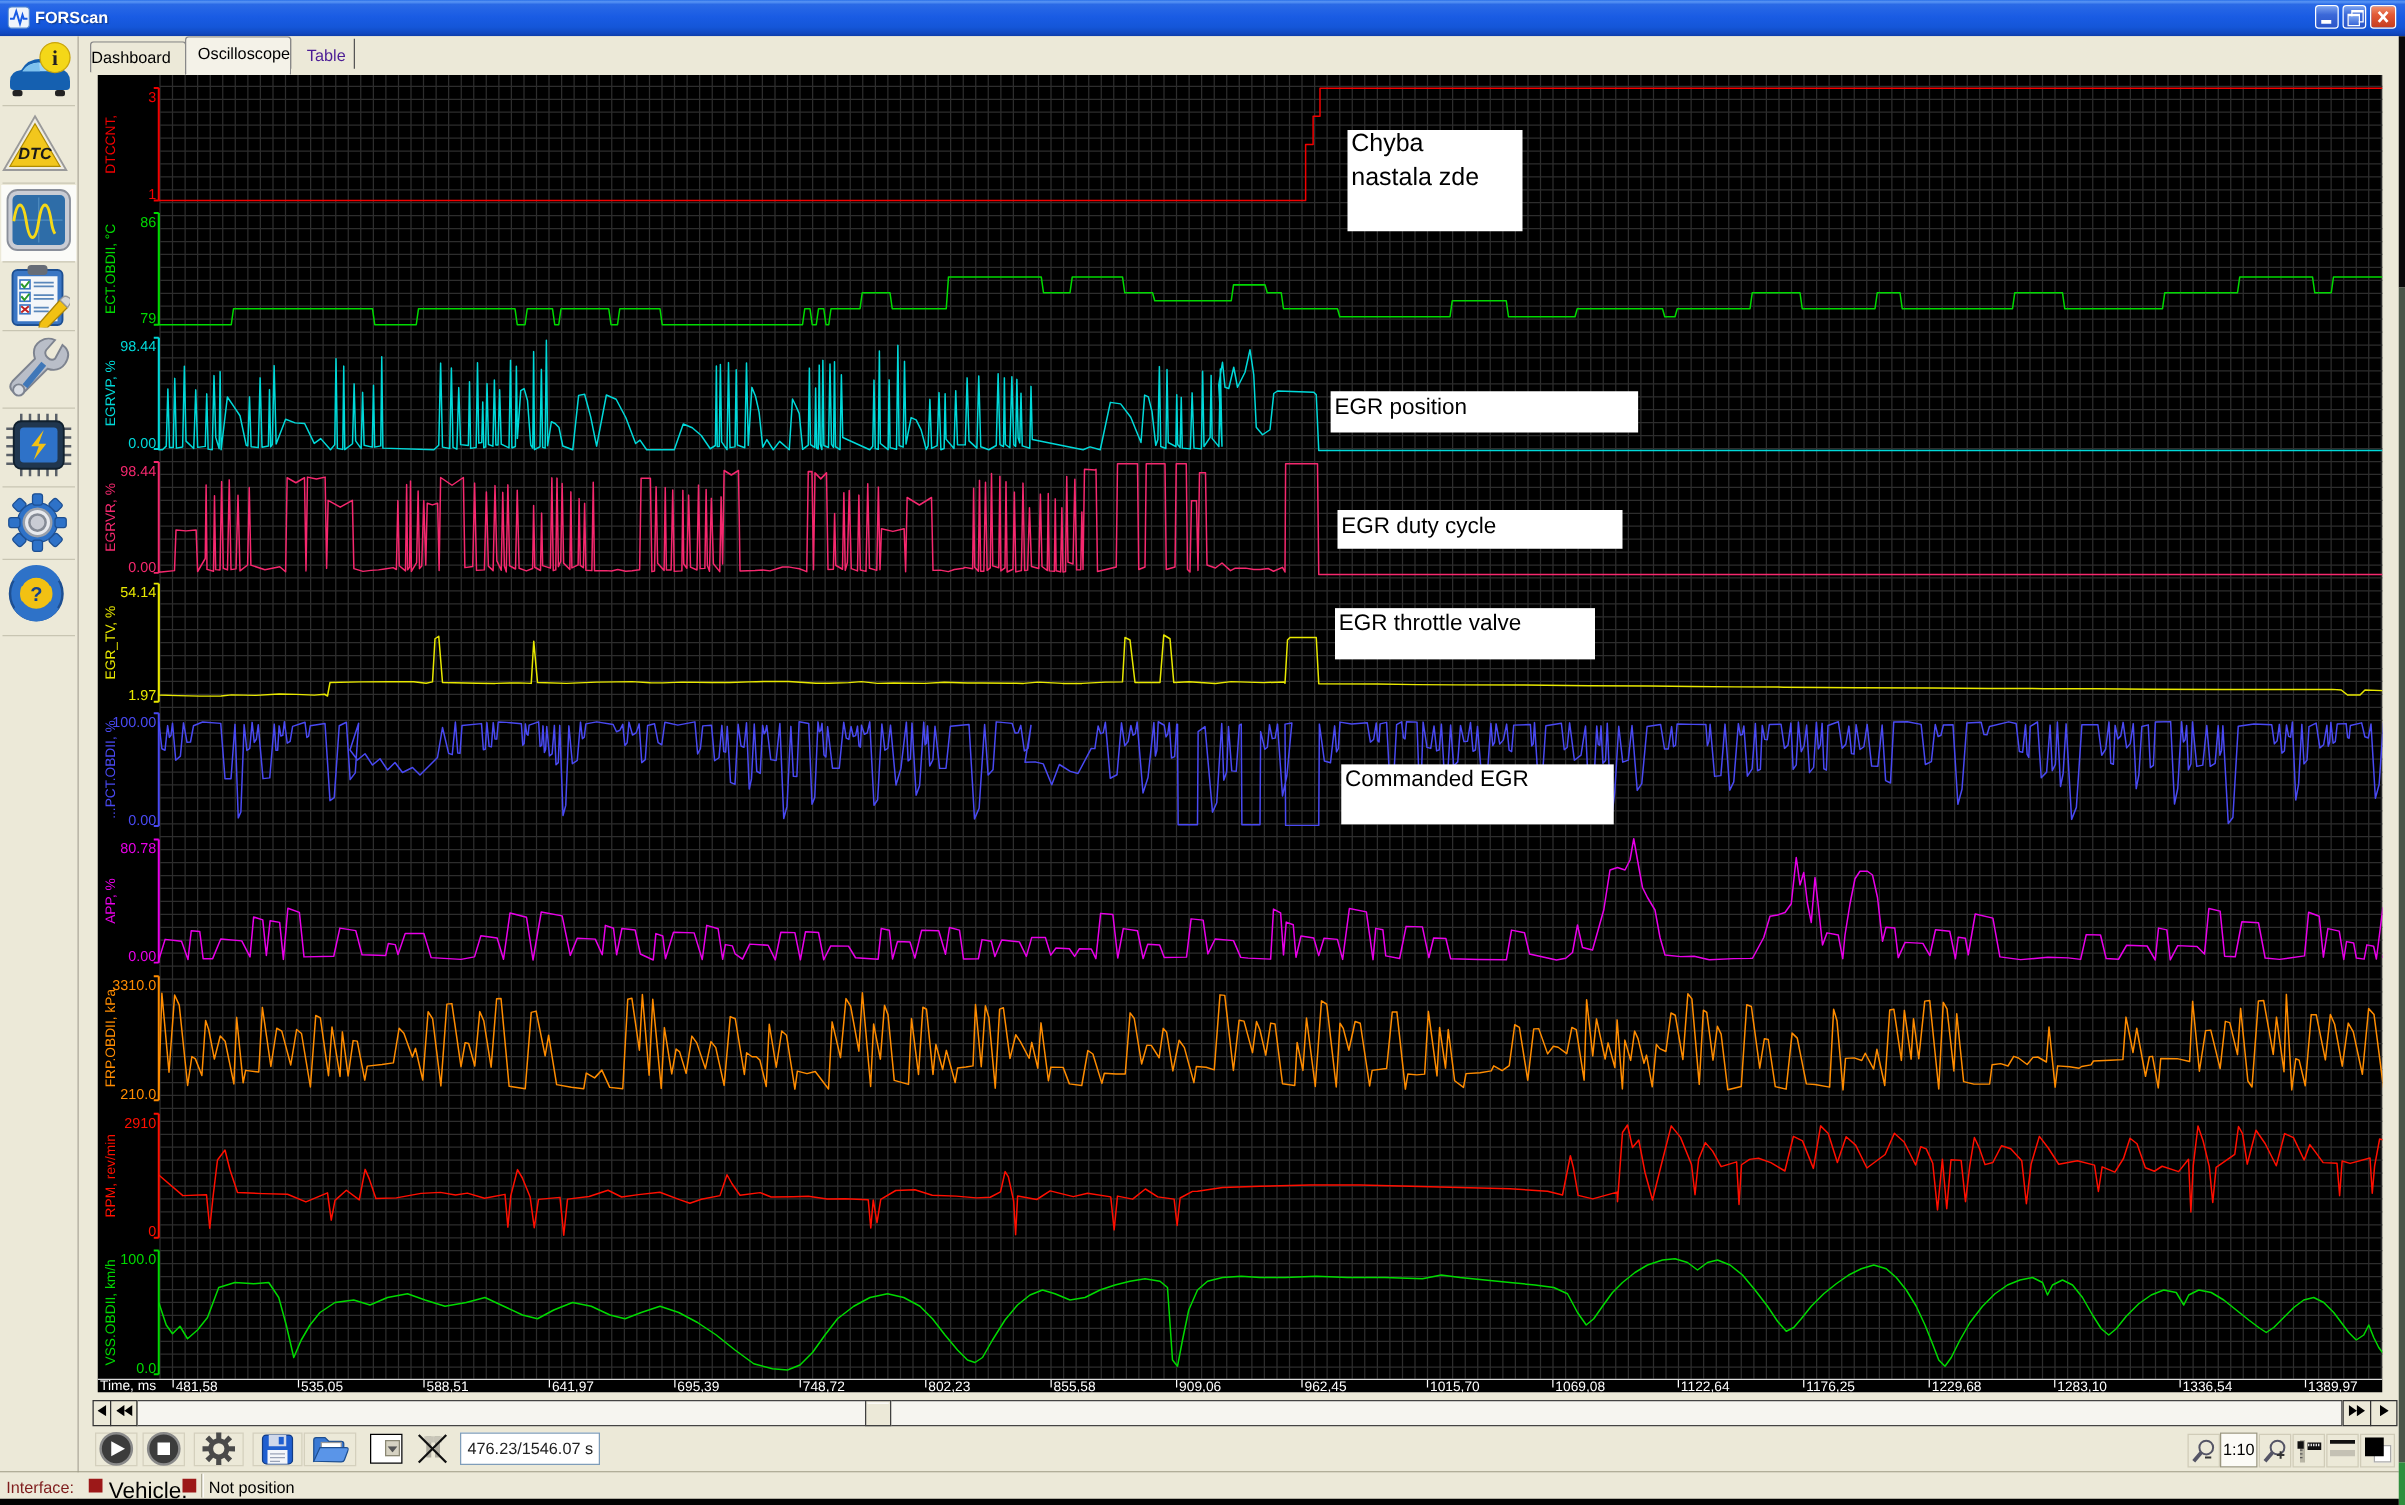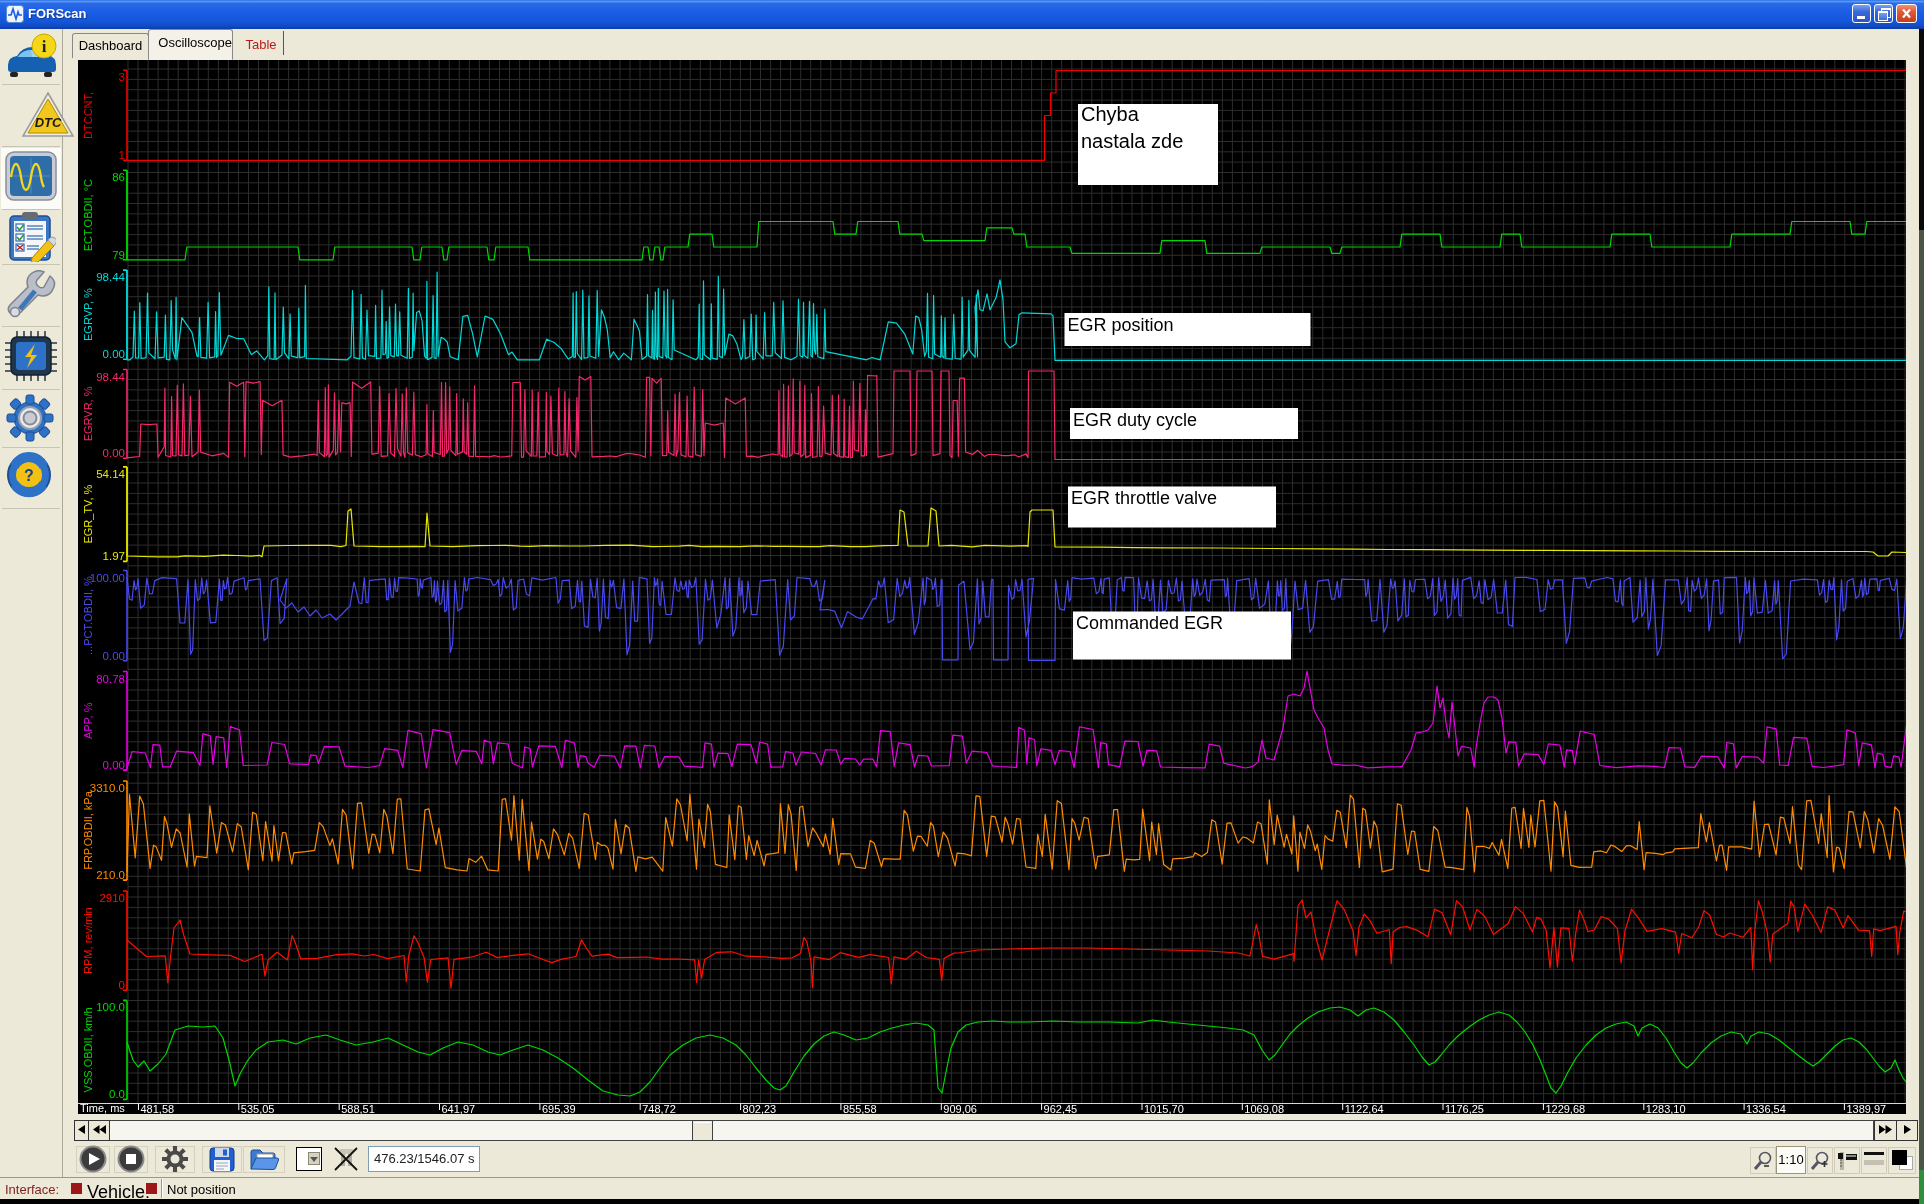--- a/index.html
+++ b/index.html
@@ -18,24 +18,24 @@
 <div style="position:absolute;left:1874px;top:4px;width:19px;height:19px;border-radius:3px;background:linear-gradient(180deg,#7aa2ef,#3b68d8 40%,#2a55c8);border:1px solid #fff;box-sizing:border-box">
 <div style="position:absolute;left:6px;top:3px;width:8px;height:7px;border:1px solid #fff;border-top-width:2px"></div>
 <div style="position:absolute;left:3px;top:6px;width:8px;height:7px;border:1px solid #fff;border-top-width:2px;background:linear-gradient(180deg,#7aa2ef,#3b68d8)"></div>
     </div>
 <div style="position:absolute;left:1896px;top:4px;width:21px;height:19px;border-radius:3px;background:linear-gradient(180deg,#f0926f,#e25937 40%,#c63d1e);border:1px solid #fff;box-sizing:border-box"><svg width="19" height="17" viewBox="0 0 19 17">
         <path d="M6 4.5 L13 12.5 M13 4.5 L6 12.5" stroke="#fff" stroke-width="2.2"></path>
       </svg></div>
 </div>
 
 <div style="position:absolute;left:62px;top:29px;width:1857px;height:31px;background:#ece9d8"></div>
-<div style="position:absolute;left:72px;top:33px;width:75px;height:24px;border:1px solid #888;border-bottom:none;border-radius:3px 3px 0 0;background:#ece9d8;font-size:13px;color:#000;text-align:center;line-height:23px">Dashboard</div>
+<div style="position:absolute;left:72px;top:33px;width:75px;height:24px;border:1px solid #888;border-bottom:none;border-radius:3px 3px 0 0;background:#ece9d8;font-size:13px;color:#000;text-align:left;line-height:23px">Dashboard</div>
 <div style="position:absolute;left:148px;top:29px;width:83px;height:29px;border:1px solid #888;border-bottom:1px solid #f4f2e8;border-radius:3px 3px 0 0;background:#f4f2e8;font-size:13px;color:#000;text-align:right;line-height:26px;z-index:3">Oscilloscope</div>
 <div style="position:absolute;left:232px;top:31px;width:1px;height:24px;background:#555"></div>
-<div style="position:absolute;left:240px;top:33px;width:42px;height:24px;font-size:13px;color:#b91c1c;text-align:center;line-height:23px">Table</div>
+<div style="position:absolute;left:240px;top:33px;width:42px;height:24px;font-size:13px;color:#4c1d95;text-align:center;line-height:23px">Table</div>
 <div style="position:absolute;left:283px;top:31px;width:1px;height:24px;background:#555"></div>
 
 <div style="position:absolute;left:0;top:29px;width:62px;height:1170px;background:#ece9d8;border-right:1px solid #aca899"></div>
 <div style="position:absolute;left:1px;top:148px;width:60px;height:61px;background:#fbfbf8"></div>
 <div style="position:absolute;left:2px;top:84px;width:58px;height:1px;background:#c8c5b2"></div>
 <div style="position:absolute;left:2px;top:146px;width:58px;height:1px;background:#c8c5b2"></div>
 <div style="position:absolute;left:2px;top:209px;width:58px;height:1px;background:#c8c5b2"></div>
 <div style="position:absolute;left:2px;top:264px;width:58px;height:1px;background:#c8c5b2"></div>
 <div style="position:absolute;left:2px;top:326px;width:58px;height:1px;background:#c8c5b2"></div>
 <div style="position:absolute;left:2px;top:389px;width:58px;height:1px;background:#c8c5b2"></div>
@@ -43,21 +43,21 @@
 <div style="position:absolute;left:2px;top:508px;width:58px;height:1px;background:#c8c5b2"></div>
 <div style="position:absolute;left:4px;top:32px"><svg width="56" height="52" viewBox="0 0 56 52">
 <path d="M4 33 q0 -8 9 -9 q5 -9 16 -9 q11 0 15 8 q8 2 8 10 l0 4 q0 3 -3 3 L7 40 q-3 0 -3 -3z" fill="#1560b0"></path>
 <path d="M14 25 q4 -7 14 -7 q9 0 13 7z" fill="#9fd4f5"></path>
 <path d="M27 18 l1 7 -14 0 q4 -6 13 -7z" fill="#7ec2ee"></path>
 <rect x="6" y="40" width="8" height="5" rx="2" fill="#222"></rect>
 <rect x="40" y="40" width="8" height="5" rx="2" fill="#222"></rect>
 <circle cx="40" cy="14" r="12" fill="#f4d718" stroke="#caa50a" stroke-width="1"></circle>
 <text x="40" y="20" font-size="17" font-weight="bold" font-family="Liberation Serif, serif" fill="#222" text-anchor="middle">i</text>
 </svg></div>
-<div style="position:absolute;left:20px;top:90px"><svg width="56" height="50" viewBox="0 0 56 50">
+<div style="position:absolute;left:0;top:90px"><svg width="56" height="50" viewBox="0 0 56 50">
 <path d="M28 3 L53 46 L3 46 Z" fill="#efece1" stroke="#9a9a9a" stroke-width="1.5"></path>
 <path d="M28 9 L48 43 L8 43 Z" fill="#f2c71d" stroke="#b08c00" stroke-width="1"></path>
 <text x="28" y="37" font-size="13" font-weight="bold" font-style="italic" fill="#1a1a1a" text-anchor="middle" font-family="Liberation Sans, sans-serif">DTC</text>
 </svg></div>
 <div style="position:absolute;left:4px;top:150px"><svg width="54" height="52" viewBox="0 0 54 52">
 <rect x="2" y="2" width="50" height="48" rx="8" fill="#c9ccd4" stroke="#8a8f9a" stroke-width="1.5"></rect>
 <rect x="6" y="6" width="42" height="40" rx="4" fill="#2e6da8"></rect>
 <path d="M8 26 H46 M27 8 V44" stroke="#4f8cc0" stroke-width="1"></path>
 <path d="M7 27 q2 -13 5 -13 q3 0 5 13 q2 13 5 13 q3 0 5 -13 q2 -13 5 -13 q3 0 5 13 q1 7 3 10" fill="none" stroke="#f5d818" stroke-width="2.3"></path>
 </svg></div>

